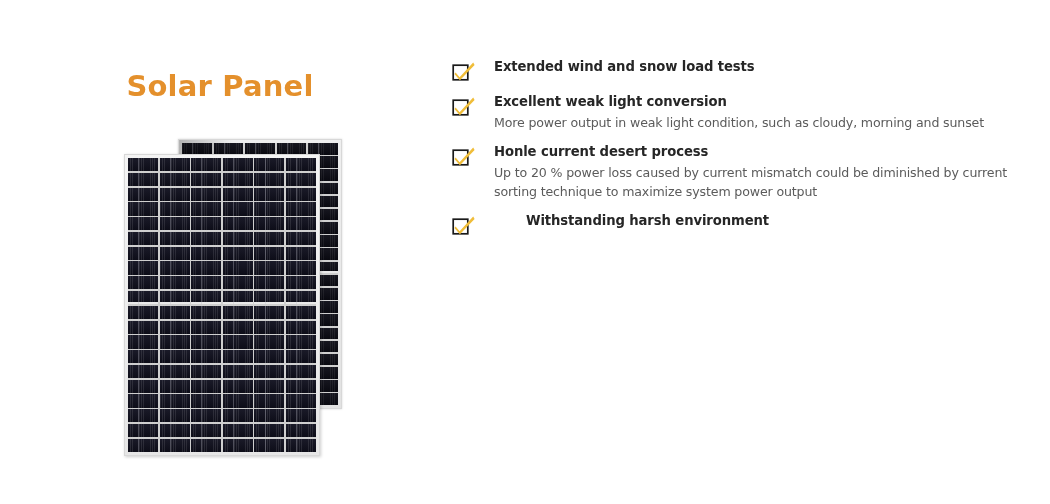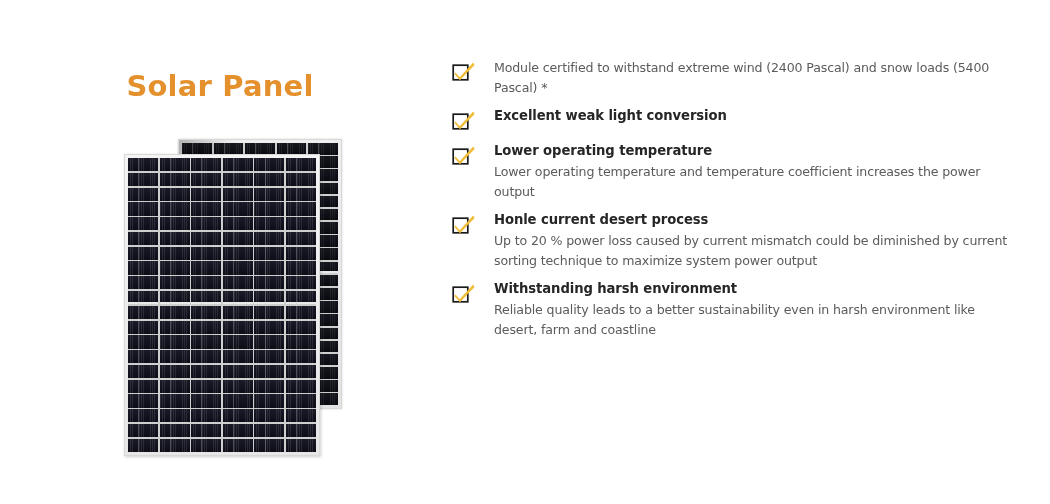--- a/index.html
+++ b/index.html
@@ -128,21 +128,21 @@
     left: 452px;
     top: 58px;
     width: 560px;
   }
 
   .feature-item {
     display: flex;
     align-items: flex-start;
     margin-bottom: 10px;
   }
-  .feature-item:last-child { margin-bottom: 0; }
+  .feature-item:last-child { margin-bottom: 0; gap: 32px; }
 
   .check-icon {
     flex: 0 0 auto;
     width: 24px;
     height: 22px;
     margin-top: 3px;
     position: relative;
   }
   .check-icon svg { display: block; }
 
@@ -414,68 +414,56 @@
 
 
   <div class="feature-item">
     <div class="check-icon">
       <svg width="24" height="22" viewBox="0 0 24 22">
         <rect x="1.2" y="4.2" width="14.6" height="14.6" fill="#ffffff" stroke="#1a1a1a" stroke-width="1.7"></rect>
         <path d="M3.6 11.6 L7.6 16.2 L21.2 1.6 L22.6 4.0 L7.9 19.2 L2.4 13.0 Z" fill="#f0bd39"></path>
       </svg>
     </div>
     <div class="feature-text">
-      <div class="feature-desc">Module certified to withstand extreme wind (2400 Pascal) and snow loads (5400 Pascal) *</div>
+      <div class="feature-heading">Extended wind and snow load tests</div>
     </div>
   </div>
 
   <div class="feature-item">
     <div class="check-icon">
       <svg width="24" height="22" viewBox="0 0 24 22">
         <rect x="1.2" y="4.2" width="14.6" height="14.6" fill="#ffffff" stroke="#1a1a1a" stroke-width="1.7"></rect>
         <path d="M3.6 11.6 L7.6 16.2 L21.2 1.6 L22.6 4.0 L7.9 19.2 L2.4 13.0 Z" fill="#f0bd39"></path>
       </svg>
     </div>
     <div class="feature-text">
       <div class="feature-heading">Excellent weak light conversion</div>
+      <div class="feature-desc">More power output in weak light condition, such as  cloudy, morning and sunset</div>
     </div>
   </div>
+
 
   <div class="feature-item">
     <div class="check-icon">
       <svg width="24" height="22" viewBox="0 0 24 22">
         <rect x="1.2" y="4.2" width="14.6" height="14.6" fill="#ffffff" stroke="#1a1a1a" stroke-width="1.7"></rect>
         <path d="M3.6 11.6 L7.6 16.2 L21.2 1.6 L22.6 4.0 L7.9 19.2 L2.4 13.0 Z" fill="#f0bd39"></path>
       </svg>
     </div>
     <div class="feature-text">
-      <div class="feature-heading">Lower operating temperature</div>
-      <div class="feature-desc">Lower operating temperature and temperature coefficient increases the power output</div>
+      <div class="feature-heading">Honle current desert process</div>
+      <div class="feature-desc">Up to 20 % power loss caused by current mismatch could be diminished by current sorting technique  to maximize system power output</div>
     </div>
   </div>
 
   <div class="feature-item">
     <div class="check-icon">
       <svg width="24" height="22" viewBox="0 0 24 22">
         <rect x="1.2" y="4.2" width="14.6" height="14.6" fill="#ffffff" stroke="#1a1a1a" stroke-width="1.7"></rect>
         <path d="M3.6 11.6 L7.6 16.2 L21.2 1.6 L22.6 4.0 L7.9 19.2 L2.4 13.0 Z" fill="#f0bd39"></path>
       </svg>
     </div>
     <div class="feature-text">
-      <div class="feature-heading">Honle current desert process</div>
-      <div class="feature-desc">Up to 20 % power loss caused by current mismatch could be diminished by current sorting technique  to maximize system power output</div>
+      <div class="feature-heading">Withstanding harsh environment</div>
     </div>
   </div>
 
-  <div class="feature-item">
-    <div class="check-icon">
-      <svg width="24" height="22" viewBox="0 0 24 22">
-        <rect x="1.2" y="4.2" width="14.6" height="14.6" fill="#ffffff" stroke="#1a1a1a" stroke-width="1.7"></rect>
-        <path d="M3.6 11.6 L7.6 16.2 L21.2 1.6 L22.6 4.0 L7.9 19.2 L2.4 13.0 Z" fill="#f0bd39"></path>
-      </svg>
-    </div>
-    <div class="feature-text">
-      <div class="feature-heading">Withstanding harsh environment</div>
-      <div class="feature-desc">Reliable quality leads to a better sustainability even in harsh environment like desert, farm and coastline</div>
-    </div>
-  </div>
-
 </div>
 
 </body></html>

